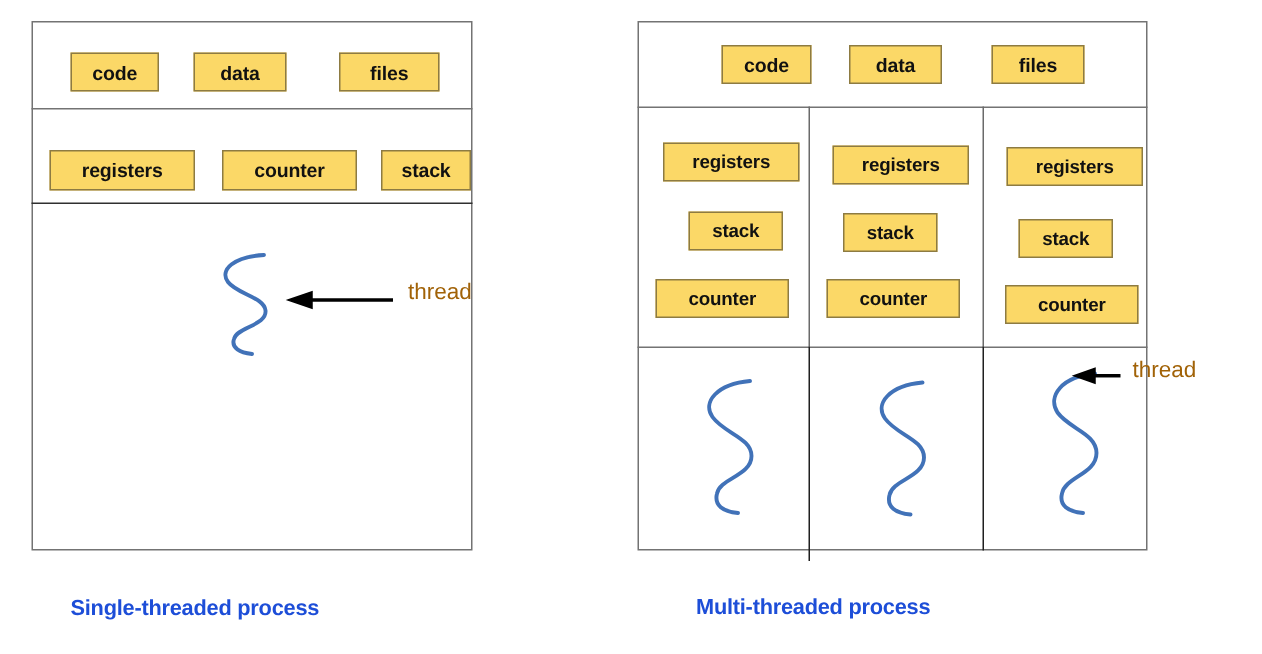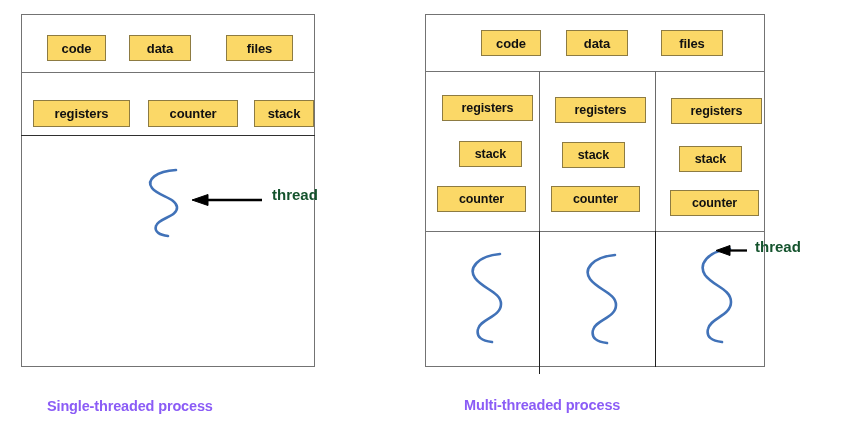--- a/index.html
+++ b/index.html
@@ -76,29 +76,29 @@
     stroke-linecap: round;
     stroke-linejoin: round;
   }
 
   
   .arrow { position: absolute; overflow: visible; }
   .arrow path, .arrow line { stroke: #000000; fill: #000000; }
 
   .lbl {
     position: absolute;
-    color: #14532d;
-    font-weight: bold;
+    color: #a16207;
+    font-weight: normal;
     white-space: nowrap;
     line-height: 1;
   }
 
   .caption {
     position: absolute;
-    color: #8b5cf6;
+    color: #1d4ed8;
     font-weight: bold;
     white-space: nowrap;
     font-size: 14.5px;
     line-height: 1;
     letter-spacing: -0.15px;
   }
 </style>
 </head>
 <body>
 

